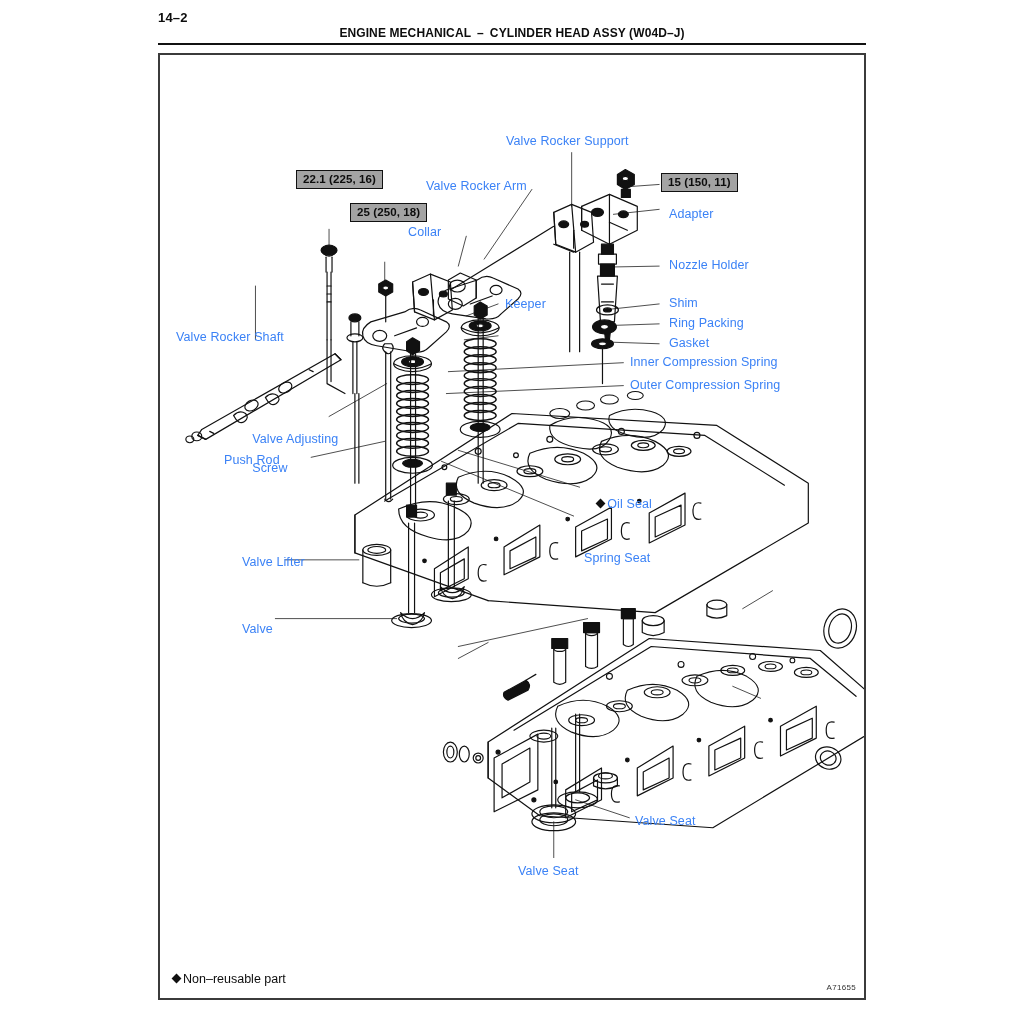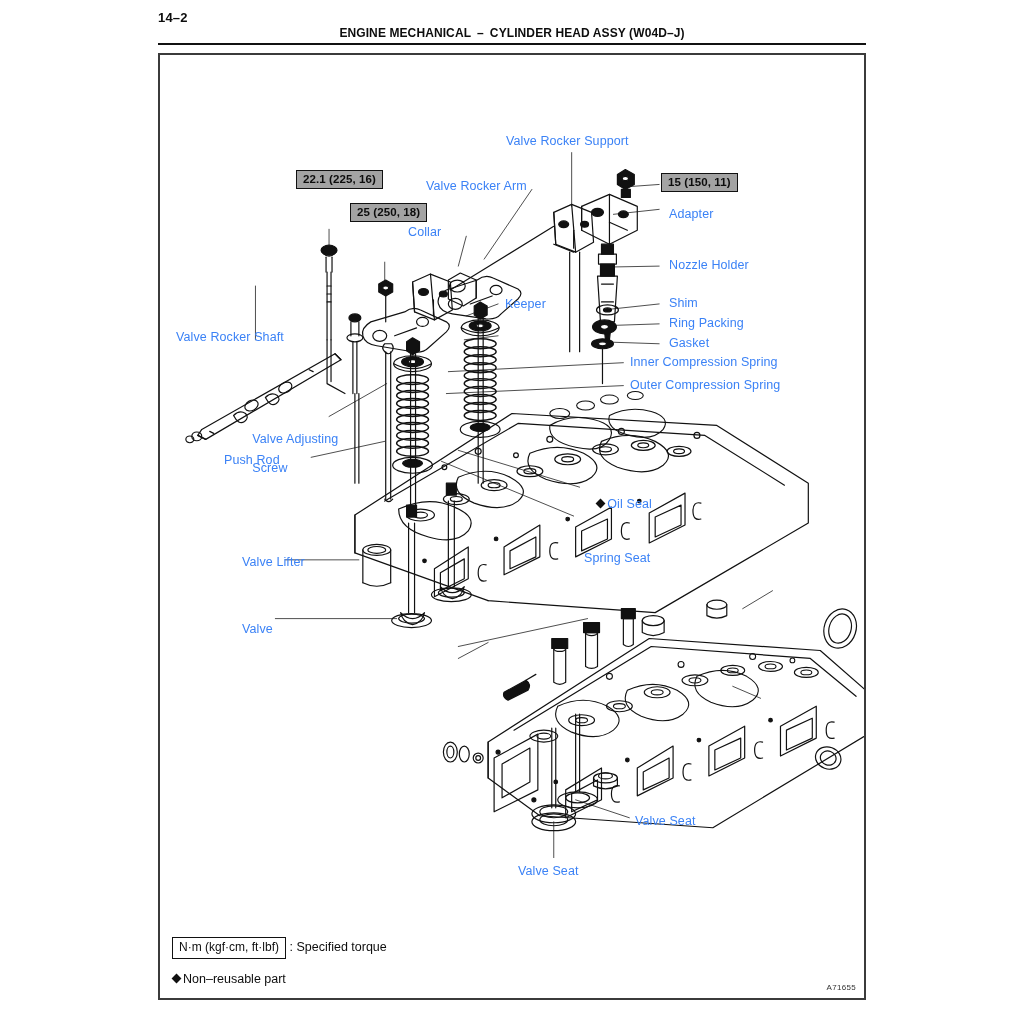--- a/index.html
+++ b/index.html
@@ -631,23 +631,19 @@
 
   <div class="callout" style="left:82px; top:559px;margin-top:8px;">Valve</div>
 
 
   <div class="callout" style="left:475px; top:759px;">Valve Seat</div>
 
   <div class="callout" style="left:358px; top:809px;">Valve Seat</div>
 
   <div id="legend">
     <div class="legend-row">
-      <span class="unit-box">N·m (kgf·cm, ft·lbf)</span>
-      <span>: Specified torque</span>
-    </div>
-    <div class="legend-row">
       <span class="dia-wrap"><i></i></span><span>Non–reusable part</span>
     </div>
   </div>
 
   <div id="figure-code">A71655</div>
 
 </div>
 
 </body></html>

